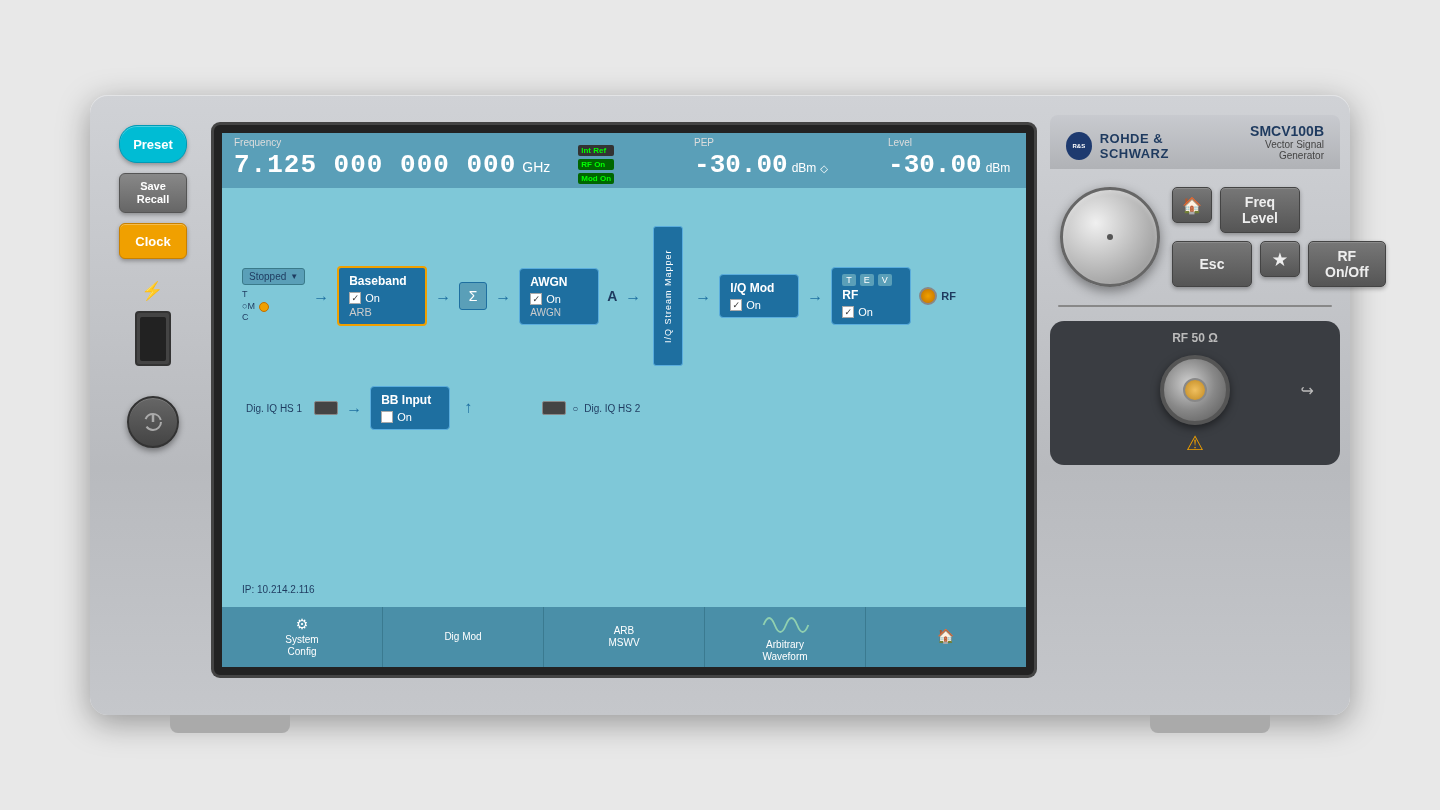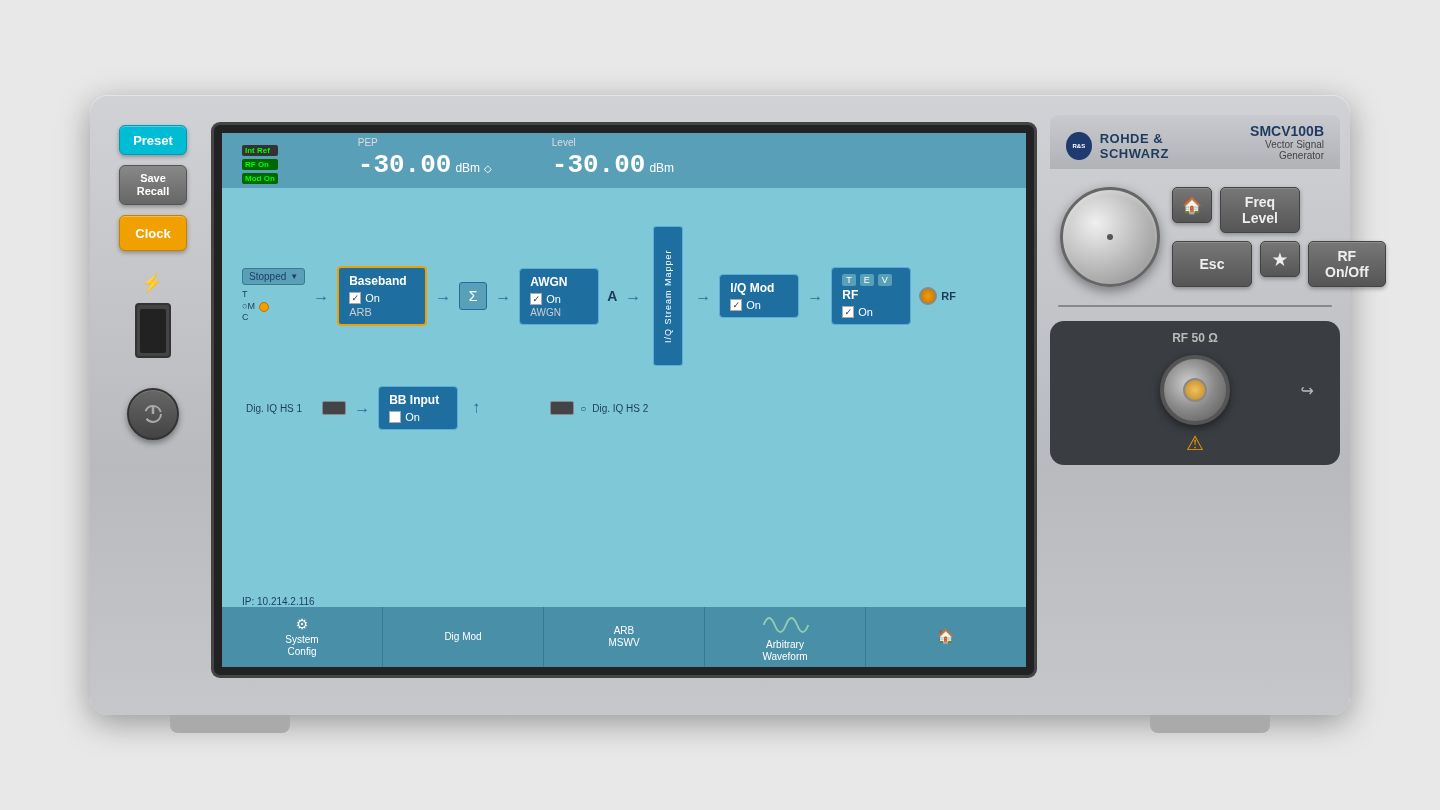--- a/index.html
+++ b/index.html
@@ -50,24 +50,24 @@
       flex-direction: column;
       align-items: center;
       justify-content: flex-start;
       gap: 10px;
       padding-top: 10px;
       flex-shrink: 0;
     }
 
     .btn-preset {
       width: 68px;
-      height: 30px;
+      height: 38px;
       background: #00bcd4;
       border: 1px solid #009ab5;
-      border-radius: 6px;
+      border-radius: 18px;
       color: white;
       font-size: 13px;
       font-weight: bold;
       cursor: pointer;
       display: flex;
       align-items: center;
       justify-content: center;
       box-shadow: 0 2px 4px rgba(0,0,0,0.3), inset 0 1px 0 rgba(255,255,255,0.3);
     }
 
@@ -358,21 +358,21 @@
     }
     .rf-label {
       font-size: 11px;
       color: #1e3a5f;
       font-weight: bold;
     }
 
     
     .ip-label {
       position: absolute;
-      bottom: 0;
+      bottom: 12px;
       left: 20px;
       font-size: 10px;
       color: #1e3a5f;
     }
 
     
     .screen-menu-bar {
       background: #4a8fa8;
       height: 60px;
       display: flex;
@@ -620,20 +620,27 @@
         <line x1="11" y1="3" x2="11" y2="11" stroke="#aaa" stroke-width="2.5"></line>
       </svg>
     </button>
   </div>
 
   <div class="screen-wrapper">
     <div class="screen">
       <div class="screen-inner">
 
         <div class="screen-top-bar">
+          <div class="freq-section">
+            <div class="freq-label">Frequency</div>
+            <div style="display:flex;align-items:baseline;gap:6px;">
+              <div class="freq-value">7.125 000 000 000</div>
+              <span class="freq-unit">GHz</span>
+            </div>
+          </div>
 
           <div style="display:flex;flex-direction:column;gap:3px;margin-top:8px;margin-left:8px;">
             <div class="indicator-box" style="background:#333;color:#0f0;font-size:8px;padding:1px 3px;">Int Ref</div>
             <div class="indicator-box active" style="background:#006600;color:#00ff00;font-size:8px;padding:1px 3px;">RF On</div>
             <div class="indicator-box active" style="background:#006600;color:#00ff00;font-size:8px;padding:1px 3px;">Mod On</div>
           </div>
 
           <div class="pep-section" style="margin-left:60px;">
             <div class="pep-label">PEP</div>
             <div style="display:flex;align-items:baseline;gap:4px;">
@@ -726,21 +733,21 @@
               </div>
             </div>
 
             <div style="display:flex;align-items:center;gap:4px;">
               <div class="rf-connector"></div>
               <span class="rf-label">RF</span>
             </div>
           </div>
 
           <div style="display:flex;align-items:center;gap:8px;margin-top:10px;margin-left:4px;">
-            <div style="font-size:10px;color:#1e3a5f;margin-right:12px;">Dig. IQ HS 1</div>
+            <div style="font-size:10px;color:#1e3a5f;margin-right:4px;">Dig. IQ HS 1</div>
             <div class="dig-iq-connector"></div>
             <div class="arrow">→</div>
 
             <div class="flow-block" style="min-width:80px;">
               <div class="flow-block-title">BB Input</div>
               <div class="flow-block-check">
                 <div class="checkbox"></div>
                 <span>On</span>
               </div>
             </div>

